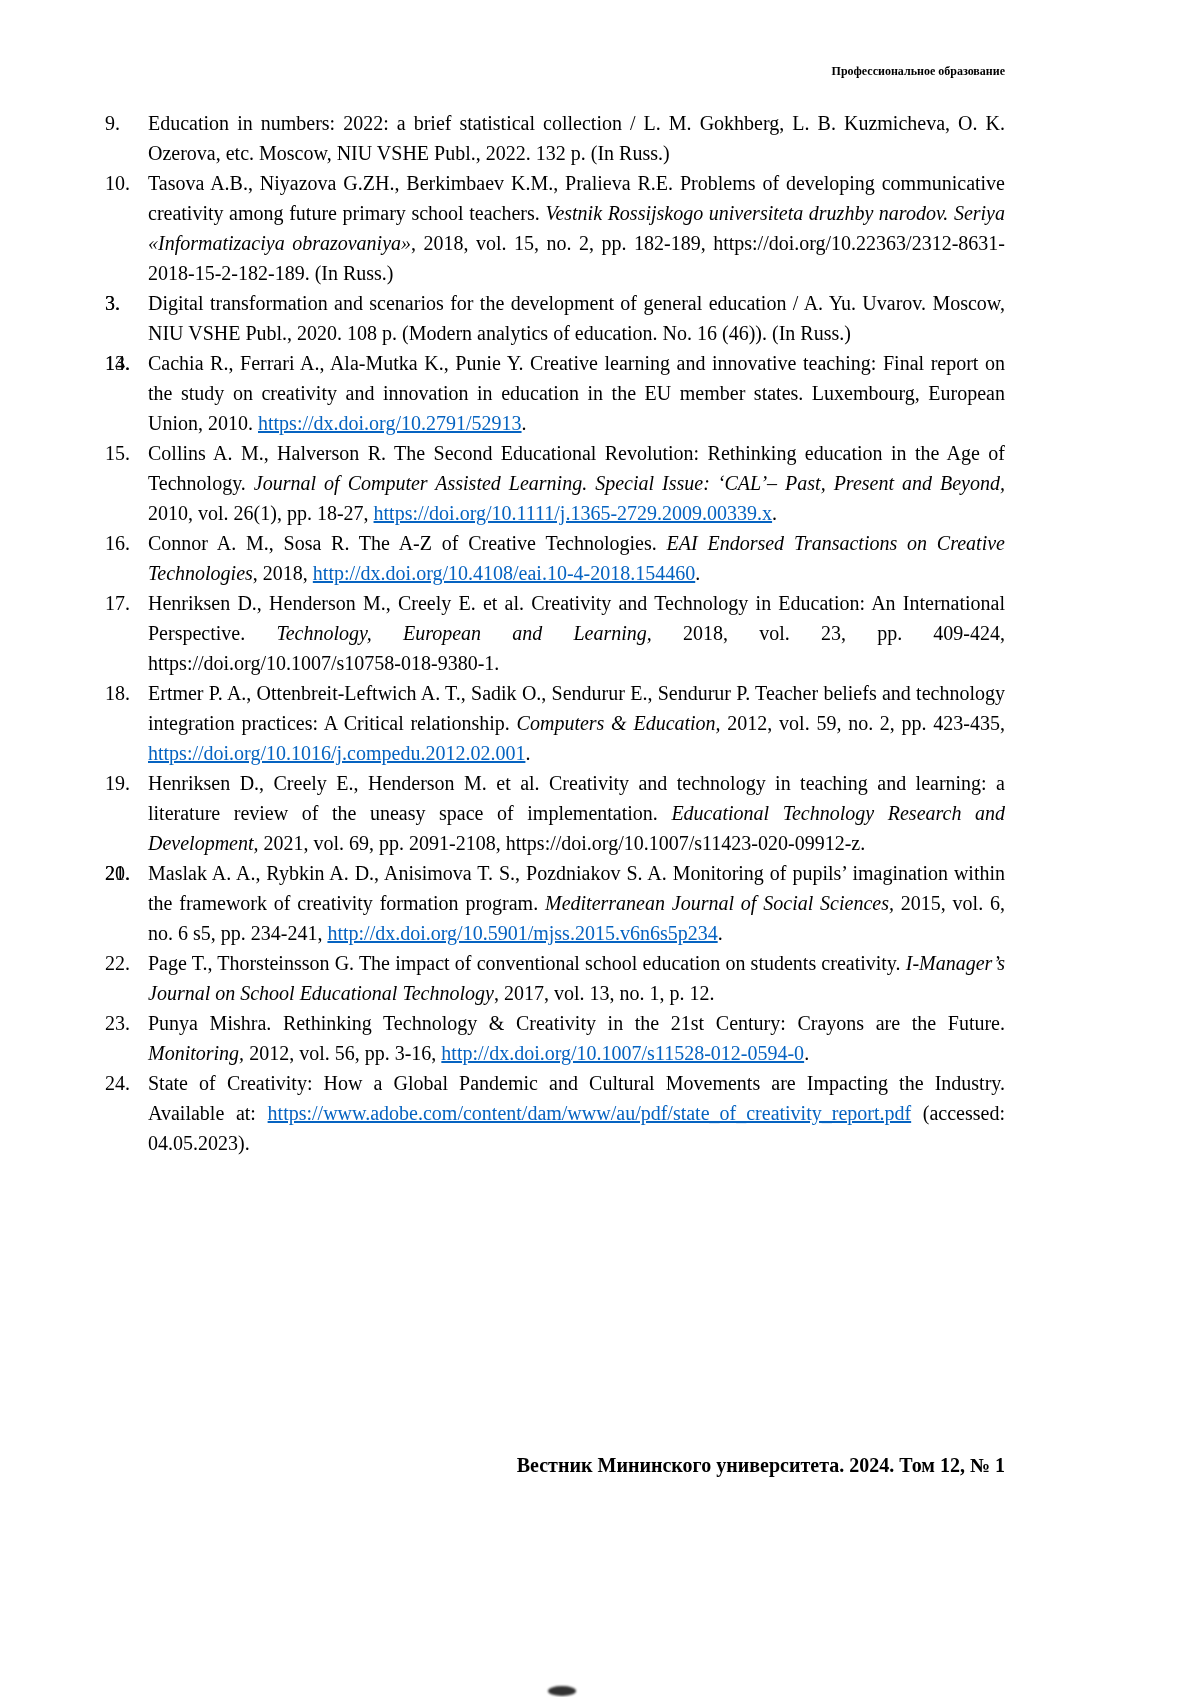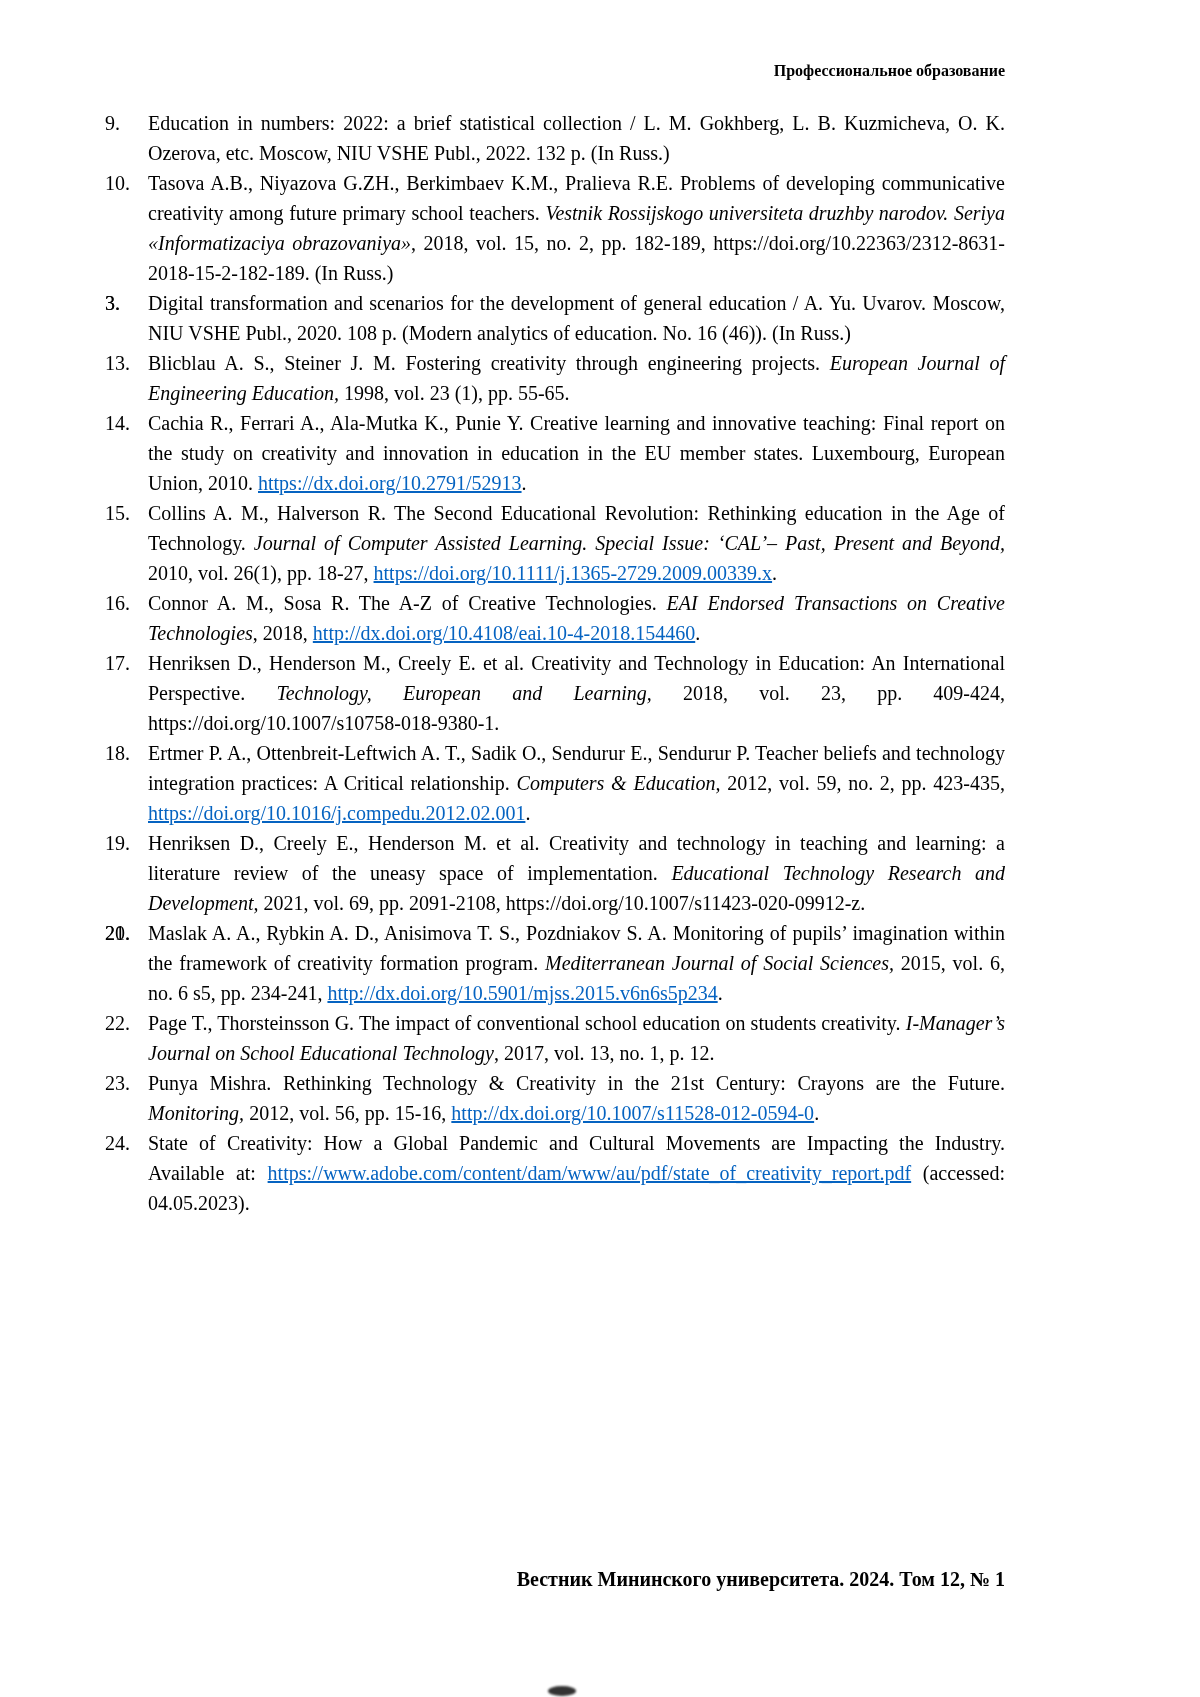--- a/index.html
+++ b/index.html
@@ -15,21 +15,21 @@
     background: #ffffff;
     box-sizing: border-box;
     padding: 58px 195px 0 105px;
     font-family: "Liberation Serif", serif;
     color: #000000;
     overflow: hidden;
   }
   .header {
     text-align: right;
     font-weight: bold;
-    font-size: 16px;
+    font-size: 12px;
     line-height: 26px;
     margin-bottom: 24px;
   }
   .refs {
     font-size: 20px;
     line-height: 30px;
     text-align: justify;
   }
   .ref {
     position: relative;
@@ -45,21 +45,21 @@
   .italic {
     font-style: italic;
   }
   a.link {
     color: var(--link-color, #0563C1);
     text-decoration: underline;
   }
   .footer {
     position: absolute;
     right: 195px;
-    top: 1566px;
+    top: 1452px;
     font-weight: bold;
     font-size: 20px;
     line-height: 26px;
     text-align: right;
   }
   .edge-mark {
     position: absolute;
     left: 548px;
     top: 1686px;
     width: 28px;
@@ -77,31 +77,31 @@
 
   <div class="header">
     <span>Профессиональное образование</span>
   </div>
 
   <div class="refs" id="refs-container">
       <div class="ref"><span class="num">9.</span><span><span>Education in numbers: 2022: a brief statistical collection / L. M. Gokhberg, L. B. Kuzmicheva, O. K. Ozerova, etc. Moscow, NIU VSHE Publ., 2022. 132 p. (In Russ.)</span></span></div>
       <div class="ref"><span class="num">10.</span><span><span>Tasova A.B., Niyazova G.ZH., Berkimbaev K.M., Pralieva R.E. Problems of developing communicative creativity among future primary school teachers. </span><span class="italic">Vestnik Rossijskogo universiteta druzhby narodov. Seriya «Informatizaciya obrazovaniya»</span><span>, 2018, vol. 15, no. 2, pp. 182-189, https://doi.org/10.22363/2312-8631-2018-15-2-182-189. (In Russ.)</span></span></div>
       <div class="ref"><span class="num">3.</span></div>
       <div class="ref"><span class="num">3.</span><span><span>Digital transformation and scenarios for the development of general education / A. Yu. Uvarov. Moscow, NIU VSHE Publ., 2020. 108 p. (Modern analytics of education. No. 16 (46)). (In Russ.)</span></span></div>
-      <div class="ref"><span class="num">13.</span><span><span>Blicblau A. S., Steiner J. M. Fostering creativity through engineering projects. </span><span class="italic">European Journal of Engineering Education,</span><span> 1998, vol. 23 (1), pp. 55-65.</span></span></div>
+      <div class="ref"><span class="num">13.</span></div>
       <div class="ref"><span class="num">14.</span><span><span>Cachia R., Ferrari A., Ala-Mutka K., Punie Y. Creative learning and innovative teaching: Final report on the study on creativity and innovation in education in the EU member states. Luxembourg, European Union, 2010. </span><a class="link" href="#">https://dx.doi.org/10.2791/52913</a><span>.</span></span></div>
       <div class="ref"><span class="num">15.</span><span><span>Collins A. M., Halverson R. The Second Educational Revolution: Rethinking education in the Age of Technology. </span><span class="italic">Journal of Computer Assisted Learning. Special Issue: ‘CAL’– Past, Present and Beyond,</span><span> 2010, vol. 26(1), pp. 18-27, </span><a class="link" href="#">https://doi.org/10.1111/j.1365-2729.2009.00339.x</a><span>.</span></span></div>
       <div class="ref"><span class="num">16.</span><span><span>Connor A. M., Sosa R. The A-Z of Creative Technologies. </span><span class="italic">EAI Endorsed Transactions on Creative Technologies</span><span>, 2018, </span><a class="link" href="#">http://dx.doi.org/10.4108/eai.10-4-2018.154460</a><span>.</span></span></div>
       <div class="ref"><span class="num">17.</span><span><span>Henriksen D., Henderson M., Creely E. et al. Creativity and Technology in Education: An International Perspective. </span><span class="italic">Technology, European and Learning,</span><span> 2018, vol. 23, pp. 409-424, https://doi.org/10.1007/s10758-018-9380-1.</span></span></div>
       <div class="ref"><span class="num">18.</span><span><span>Ertmer P. A., Ottenbreit-Leftwich A. T., Sadik O., Sendurur E., Sendurur P. Teacher beliefs and technology integration practices: A Critical relationship. </span><span class="italic">Computers &amp; Education,</span><span> 2012, vol. 59, no. 2, pp. 423-435, </span><a class="link" href="#">https://doi.org/10.1016/j.compedu.2012.02.001</a><span>.</span></span></div>
       <div class="ref"><span class="num">19.</span><span><span>Henriksen D., Creely E., Henderson M. et al. Creativity and technology in teaching and learning: a literature review of the uneasy space of implementation. </span><span class="italic">Educational Technology Research and Development,</span><span> 2021, vol. 69, pp. 2091-2108, https://doi.org/10.1007/s11423-020-09912-z.</span></span></div>
       <div class="ref"><span class="num">20.</span></div>
       <div class="ref"><span class="num">21.</span><span><span>Maslak A. A., Rybkin A. D., Anisimova T. S., Pozdniakov S. A. Monitoring of pupils’ imagination within the framework of creativity formation program. </span><span class="italic">Mediterranean Journal of Social Sciences,</span><span> 2015, vol. 6, no. 6 s5, pp. 234-241, </span><a class="link" href="#">http://dx.doi.org/10.5901/mjss.2015.v6n6s5p234</a><span>.</span></span></div>
       <div class="ref"><span class="num">22.</span><span><span>Page T., Thorsteinsson G. The impact of conventional school education on students creativity. </span><span class="italic">I-Manager’s Journal on School Educational Technology</span><span>, 2017, vol. 13, no. 1, p. 12.</span></span></div>
-      <div class="ref"><span class="num">23.</span><span><span>Punya Mishra. Rethinking Technology &amp; Creativity in the 21st Century: Crayons are the Future. </span><span class="italic">Monitoring,</span><span> 2012, vol. 56, pp. 15-16, </span><a class="link" href="#">http://dx.doi.org/10.1007/s11528-012-0594-0</a><span>.</span></span></div>
+      <div class="ref"><span class="num">23.</span><span><span>Punya Mishra. Rethinking Technology &amp; Creativity in the 21st Century: Crayons are the Future. </span><span class="italic">Monitoring,</span><span> 2012, vol. 56, pp. 3-16, </span><a class="link" href="#">http://dx.doi.org/10.1007/s11528-012-0594-0</a><span>.</span></span></div>
       <div class="ref"><span class="num">24.</span><span><span>State of Creativity: How a Global Pandemic and Cultural Movements are Impacting the Industry. Available at: </span><a class="link" href="#">https://www.adobe.com/content/dam/www/au/pdf/state_of_creativity_report.pdf</a><span> (accessed: 04.05.2023).</span></span></div>
     </div>
 
   <div class="footer">
     <span>Вестник Мининского университета. 2024. Том 12, № 1</span>
   </div>
 
   <div class="edge-mark"></div>
 
 </div>

